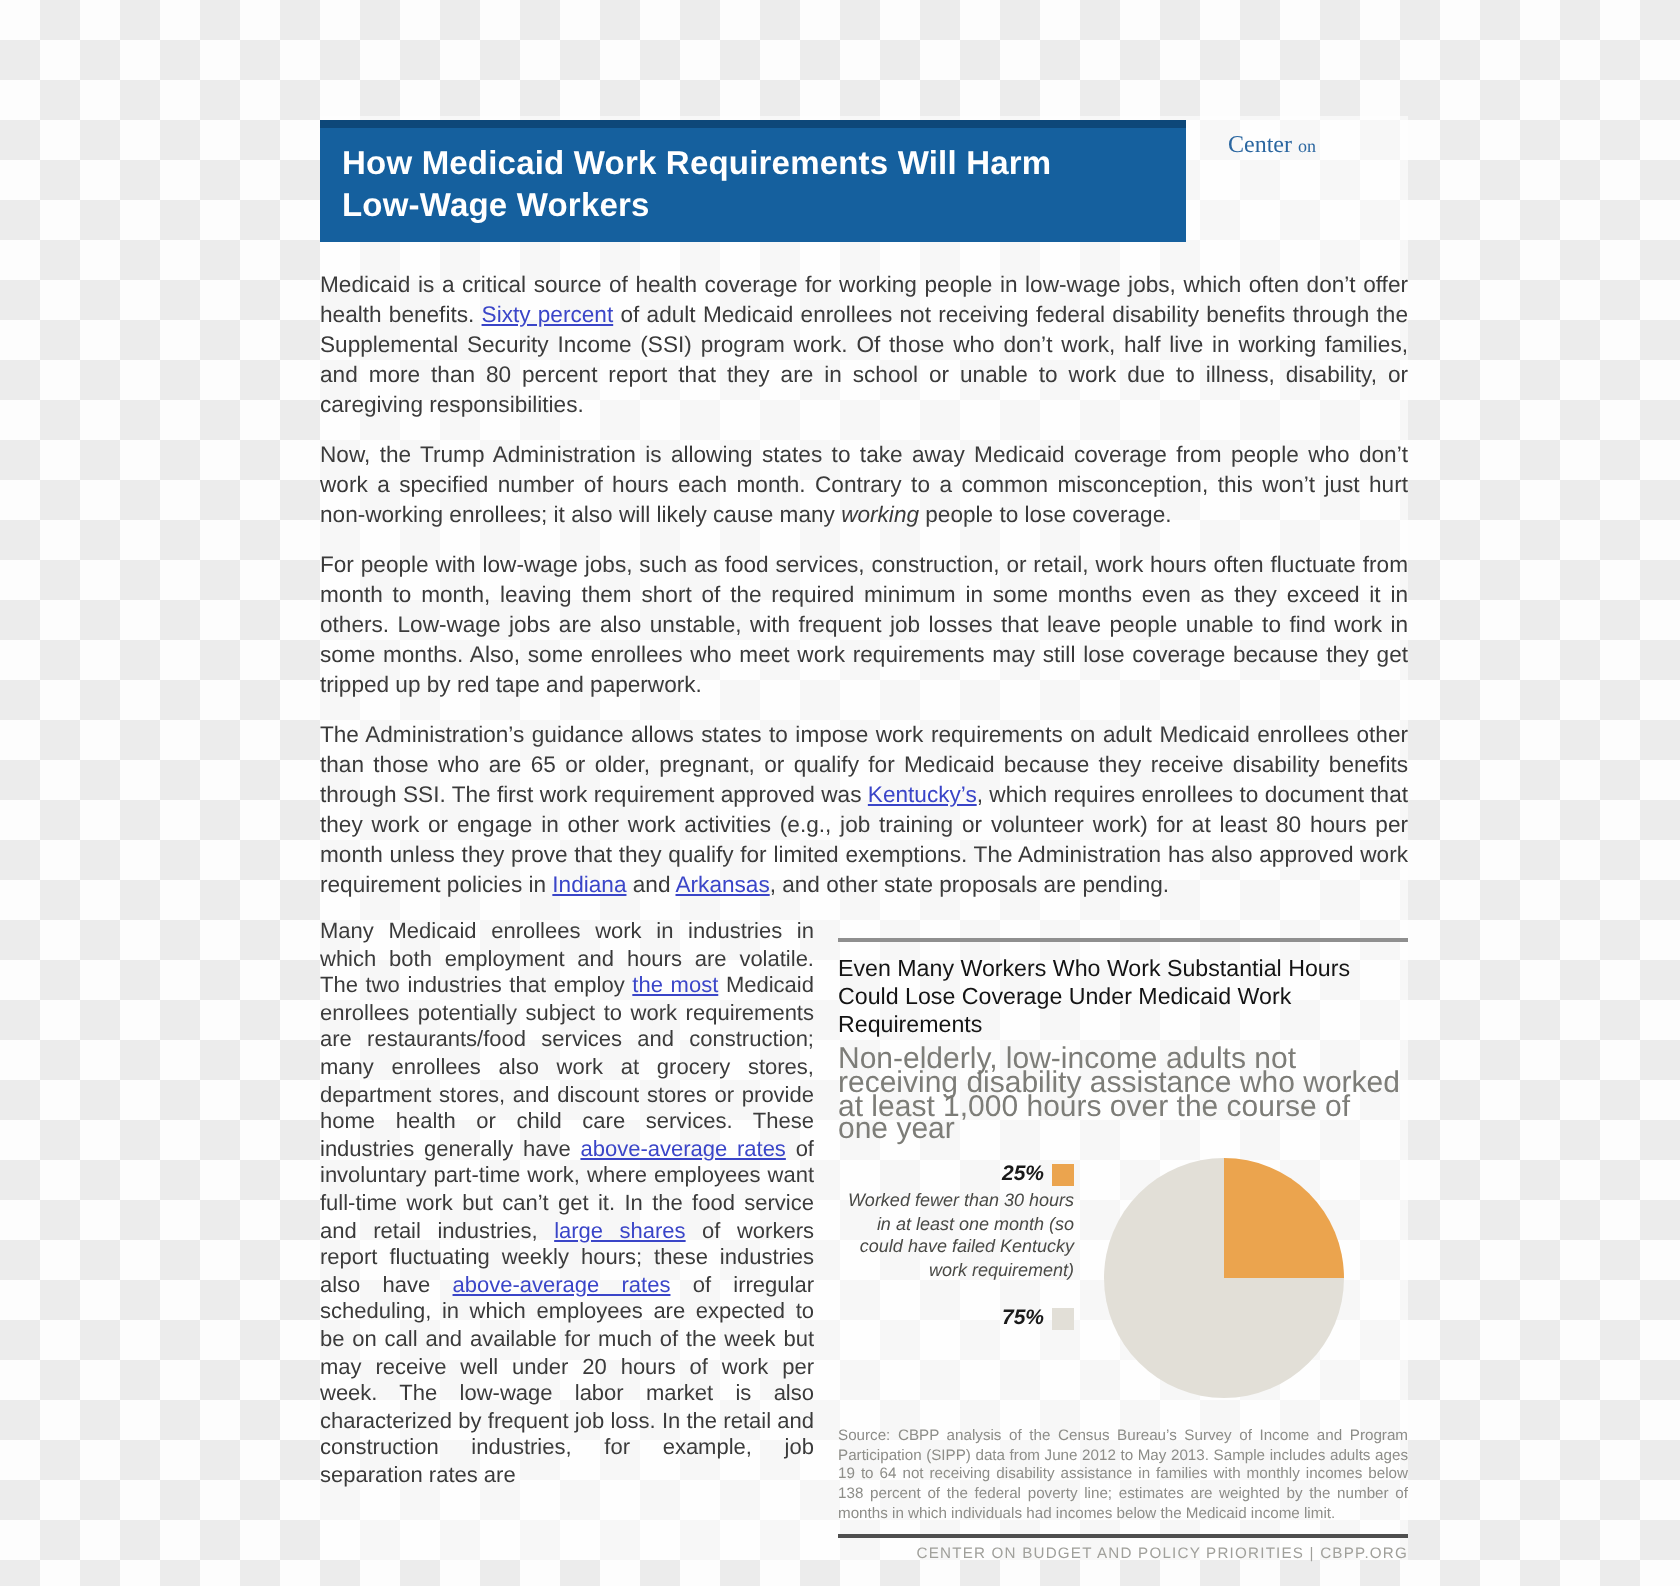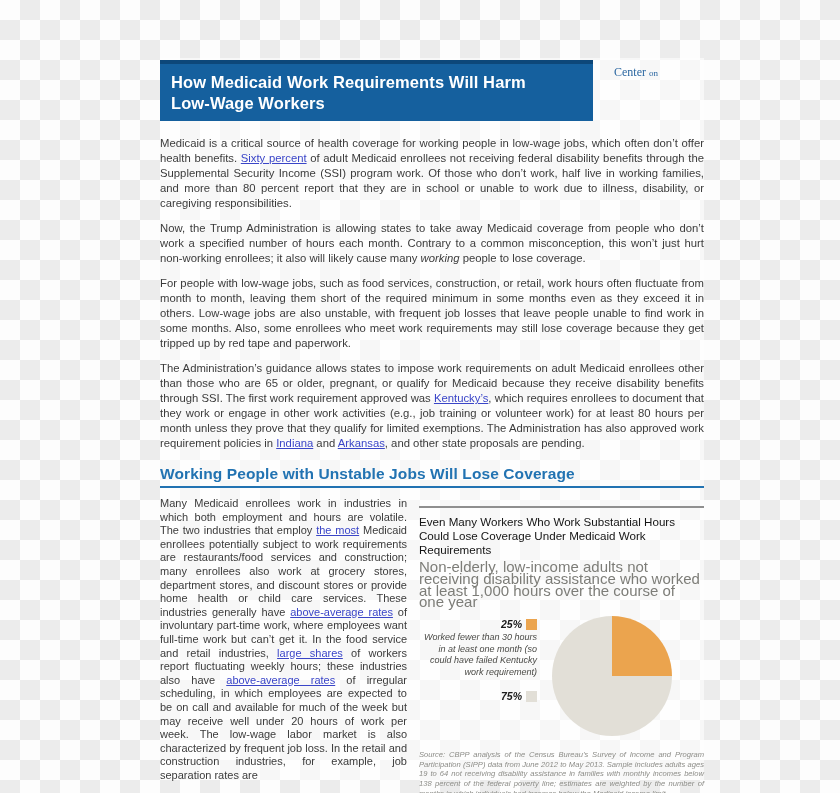--- a/index.html
+++ b/index.html
@@ -35,21 +35,21 @@
     border-top:2px solid #8f8f8f;padding-top:7px;}
   .fig-title{font-size:11.6px;line-height:14px;font-weight:normal;color:#141414;text-align:left;}
   .fig-sub{font-size:15px;line-height:11.8px;color:#7d7d78;margin-top:4px;text-align:left;}
   .fig-chart{position:relative;height:130px;margin-top:8px;}
   .legend{position:absolute;left:0;top:2px;width:118px;text-align:right;font-style:italic;}
   .leg-head{font-size:10.5px;font-weight:bold;color:#1a1a1a;display:flex;justify-content:flex-end;align-items:center;}
   .swatch{display:inline-block;width:11px;height:11px;margin-left:4px;}
   .leg-desc{font-size:9px;line-height:11.5px;color:#4a4a46;margin-top:2px;text-align:right;}
   .leg-item + .leg-item{margin-top:12px;}
   .pie{position:absolute;right:32px;top:0;width:120px;height:120px;border-radius:50%;}
-  .fig-source{font-size:7.6px;line-height:9.6px;color:#8d8d88;margin-top:4px;text-align:justify;font-style:italic;}
+  .fig-source{font-size:7.6px;line-height:9.6px;color:#8d8d88;margin-top:4px;text-align:justify;}
   .fig-footrule{border-top:2px solid #4f4f4f;margin-top:6px;}
   .fig-footer{font-size:7.6px;letter-spacing:.6px;color:#a0a09b;text-align:right;margin-top:3px;}
 </style>
 </head>
 <body>
 
 <div class="canvas">
   <div class="page">
 
     <div class="header-row">
@@ -66,21 +66,20 @@
         </div>
       </div>
     </div>
 
     <div class="content">
       <p class="para"><span>Medicaid is a critical source of health coverage for working people in low-wage jobs, which often don’t offer health benefits. </span><a href="#" class="lnk">Sixty percent</a><span> of adult Medicaid enrollees not receiving federal disability benefits through the Supplemental Security Income (SSI) program work. Of those who don’t work, half live in working families, and more than 80 percent report that they are in school or unable to work due to illness, disability, or caregiving responsibilities.</span></p>
       <p class="para"><span>Now, the Trump Administration is allowing states to take away Medicaid coverage from people who don’t work a specified number of hours each month. Contrary to a common misconception, this won’t just hurt non-working enrollees; it also will likely cause many </span><span style="font-style: italic;">working</span><span> people to lose coverage.</span></p>
       <p class="para"><span>For people with low-wage jobs, such as food services, construction, or retail, work hours often fluctuate from month to month, leaving them short of the required minimum in some months even as they exceed it in others. Low-wage jobs are also unstable, with frequent job losses that leave people unable to find work in some months. Also, some enrollees who meet work requirements may still lose coverage because they get tripped up by red tape and paperwork.</span></p>
       <p class="para"><span>The Administration’s guidance allows states to impose work requirements on adult Medicaid enrollees other than those who are 65 or older, pregnant, or qualify for Medicaid because they receive disability benefits through SSI. The first work requirement approved was </span><a href="#" class="lnk">Kentucky’s</a><span>, which requires enrollees to document that they work or engage in other work activities (e.g., job training or volunteer work) for at least 80 hours per month unless they prove that they qualify for limited exemptions. The Administration has also approved work requirement policies in </span><a href="#" class="lnk">Indiana</a><span> and </span><a href="#" class="lnk">Arkansas</a><span>, and other state proposals are pending.</span></p>
 
-      <div class="sect">Working People with Unstable Jobs Will Lose Coverage</div>
 
       <div class="flow">
         <div class="figure">
           <div class="fig-title">Even Many Workers Who Work Substantial Hours Could Lose Coverage Under Medicaid Work Requirements</div>
           <div class="fig-sub">Non-elderly, low-income adults not receiving disability assistance who worked at least 1,000 hours over the course of one year</div>
           <div class="fig-chart">
             <div class="legend">
               <div class="leg-item">
                 <div class="leg-head">
                   <span>25%</span>

